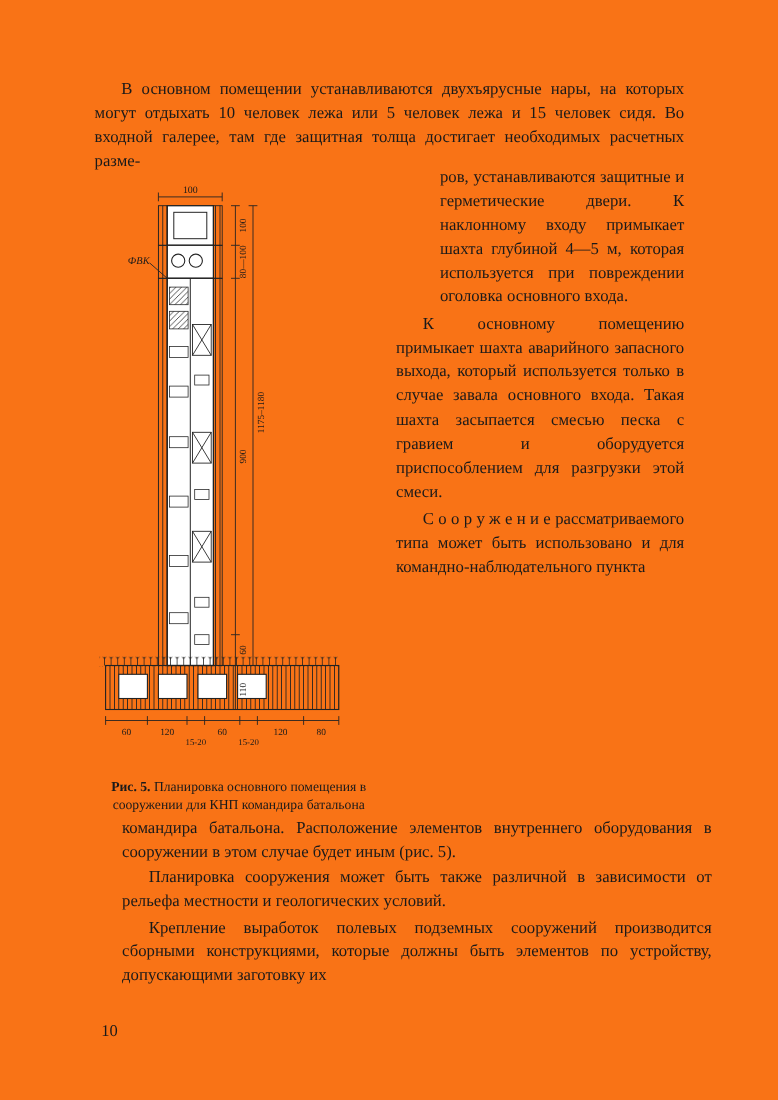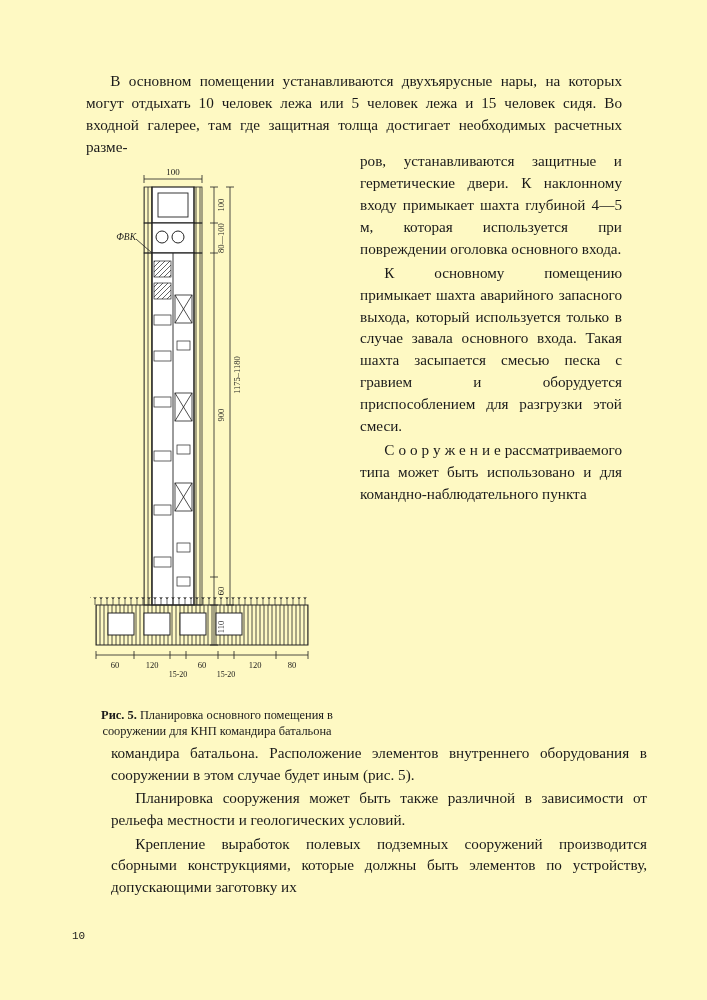--- a/index.html
+++ b/index.html
@@ -13,37 +13,37 @@
     position: relative;
     font-family: "Liberation Serif", serif;
     color: #1a1a1a;
     overflow: hidden;
   }
   .page {
     position: absolute;
     left: 0; top: 0;
     width: 707px;
     height: 1000px;
-    background: #fef9c3;
+    background: #f97316;
   }
   .col-right {
     position: absolute;
     left: 360px;
     top: 150px;
     width: 262px;
   }
   .para {
     font-size: 15.2px;
     line-height: 1.44;
     text-align: justify;
     text-indent: 1.6em;
     margin: 0 0 0.15em 0;
     hyphens: manual;
   }
-  .para.noindent { text-indent: 0; }
+  .para.noindent { text-indent: 0; margin-left: 40px; }
   .full-top {
     position: absolute;
     left: 86px;
     top: 70px;
     width: 536px;
     font-size: 15.2px;
     line-height: 1.44;
     text-align: justify;
     text-indent: 1.6em;
   }
@@ -57,24 +57,24 @@
   .bottom-block p {
     font-size: 15.2px;
     line-height: 1.44;
     text-align: justify;
     text-indent: 1.6em;
     margin: 0 0 0.1em 0;
   }
   .bottom-block p.noindent { text-indent: 0; }
   .page-number {
     position: absolute;
-    left: 72px;
+    left: 92px;
     top: 930px;
-    font-size: 11px;
-    font-family: Liberation Mono, monospace;
+    font-size: 15px;
+    font-family: Liberation Serif, serif;
   }
   
   .figure {
     position: absolute;
     left: 86px;
     top: 165px;
     width: 262px;
     height: 520px;
   }
   .fig-caption {

